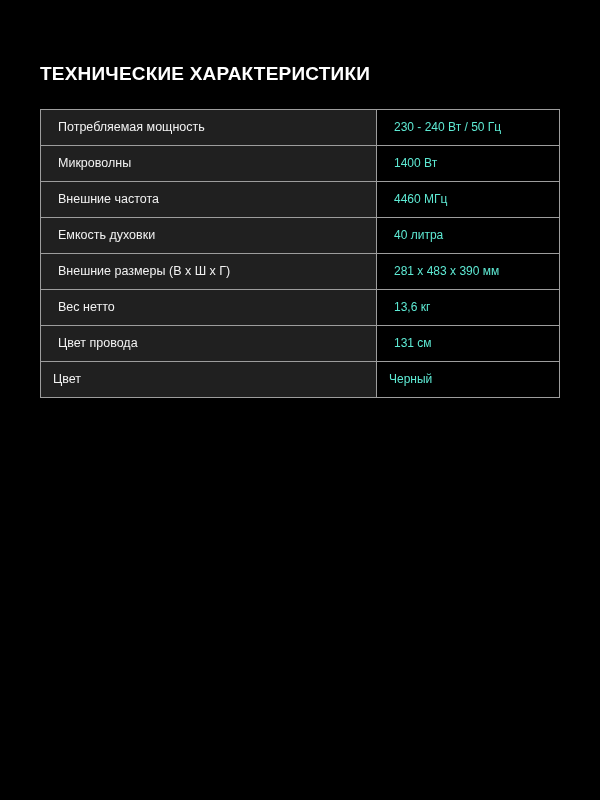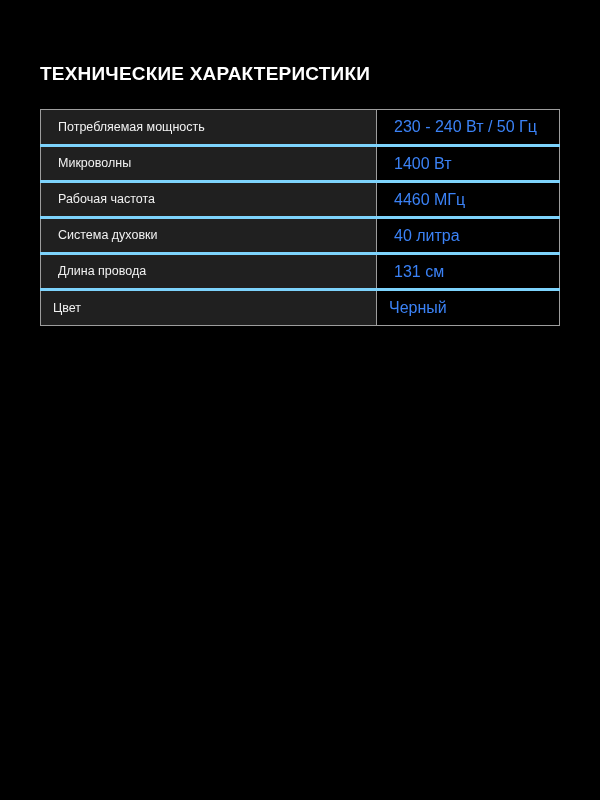--- a/index.html
+++ b/index.html
@@ -49,21 +49,21 @@
 
   .spec-table tr {
     height: 36px;
   }
 
   .spec-table td {
     height: 36px;
     padding: 0 0 0 17px;
     vertical-align: middle;
     box-sizing: border-box;
-    border-top: 3px solid #7dd3fc;
+    border-top: 1px solid #7dd3fc;
     border-bottom: 1px solid #9d9d9d;
     line-height: 1.2;
   }
 
   .spec-table tr:first-child td {
     border-top: none;
   }
   .spec-table tr:last-child td {
     border-bottom: none;
     padding-left: 12px;
@@ -74,22 +74,22 @@
     background: #202020;
     color: #f2f2f2;
     font-size: 12.5px;
     font-weight: normal;
     border-right: 1px solid #9d9d9d;
   }
 
   .cell-value {
     width: 183px;
     background: #000000;
-    color: #3b82f6;
-    font-size: 16px;
+    color: #5eead4;
+    font-size: 12px;
     font-weight: normal;
   }
 </style>
 </head>
 <body>
 
 <div class="page">
 
   <div class="page-title">ТЕХНИЧЕСКИЕ ХАРАКТЕРИСТИКИ</div>
 
@@ -97,29 +97,37 @@
     <tbody>
       <tr>
         <td class="cell-label">Потребляемая мощность</td>
         <td class="cell-value">230 - 240 Вт / 50 Гц</td>
       </tr>
       <tr>
         <td class="cell-label">Микроволны</td>
         <td class="cell-value">1400 Вт</td>
       </tr>
       <tr>
-        <td class="cell-label">Рабочая частота</td>
+        <td class="cell-label">Внешние частота</td>
         <td class="cell-value">4460 МГц</td>
       </tr>
       <tr>
-        <td class="cell-label">Система духовки</td>
+        <td class="cell-label">Емкость духовки</td>
         <td class="cell-value">40 литра</td>
       </tr>
       <tr>
-        <td class="cell-label">Длина провода</td>
+        <td class="cell-label">Внешние размеры (В х Ш х Г)</td>
+        <td class="cell-value">281 х 483 х 390 мм</td>
+      </tr>
+      <tr>
+        <td class="cell-label">Вес нетто</td>
+        <td class="cell-value">13,6 кг</td>
+      </tr>
+      <tr>
+        <td class="cell-label">Цвет провода</td>
         <td class="cell-value">131 см</td>
       </tr>
       <tr>
         <td class="cell-label">Цвет</td>
         <td class="cell-value">Черный</td>
       </tr>
     </tbody>
   </table>
 
 </div>

